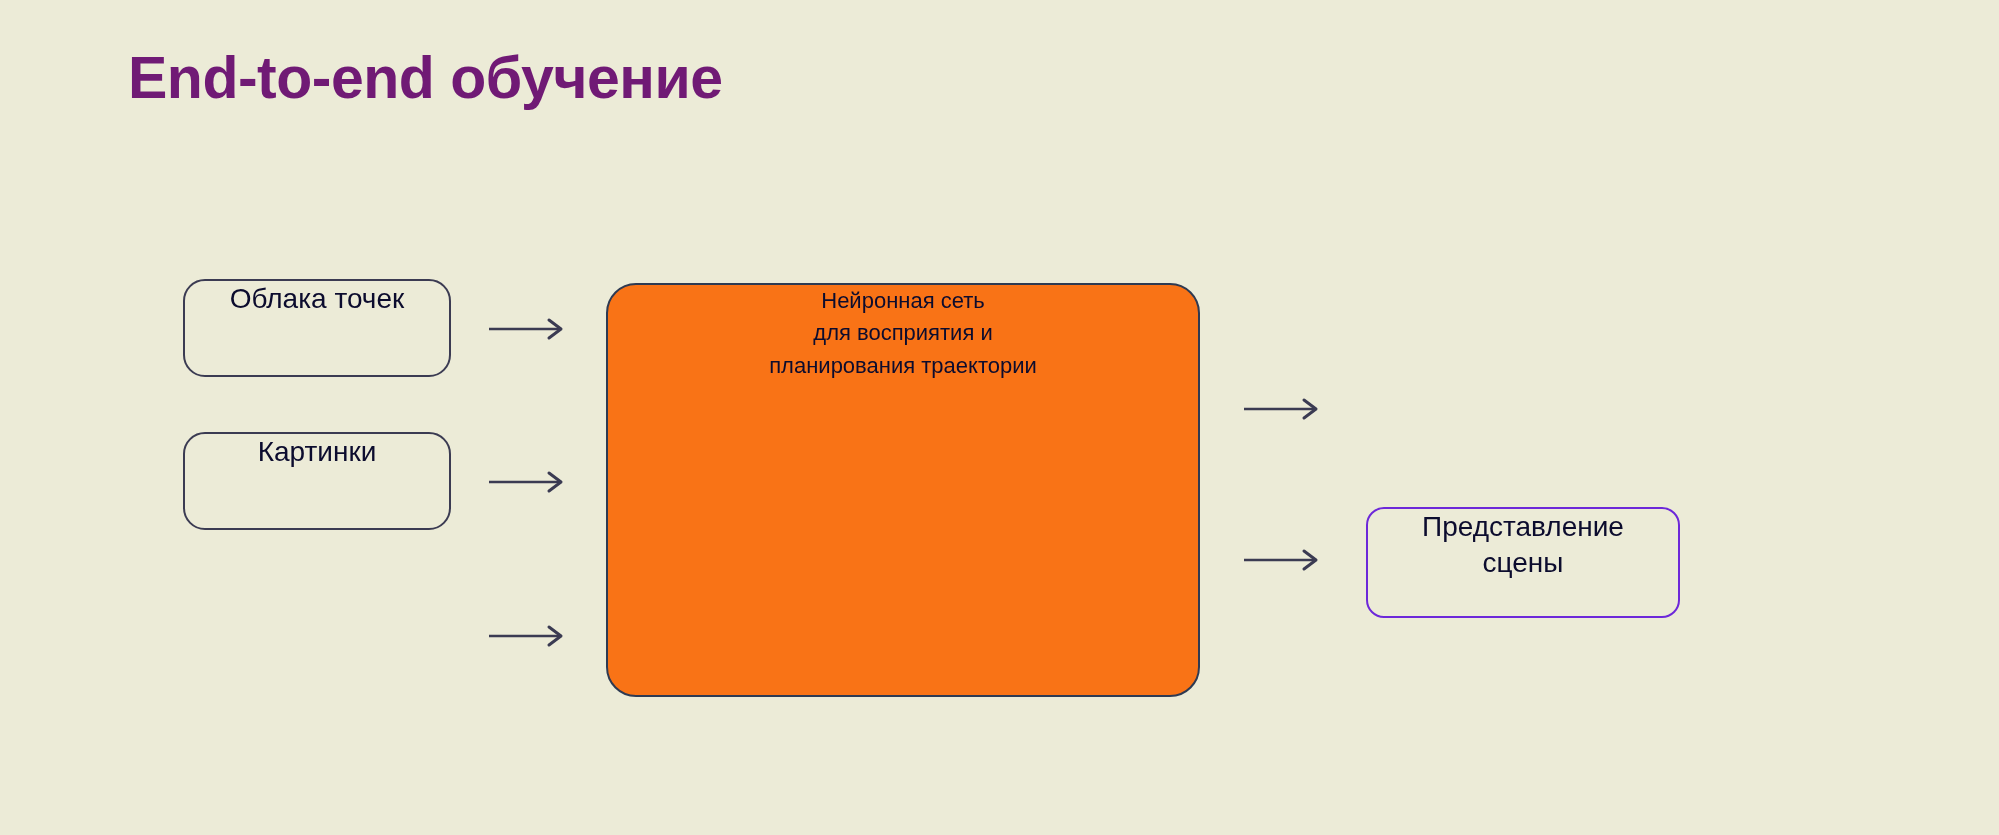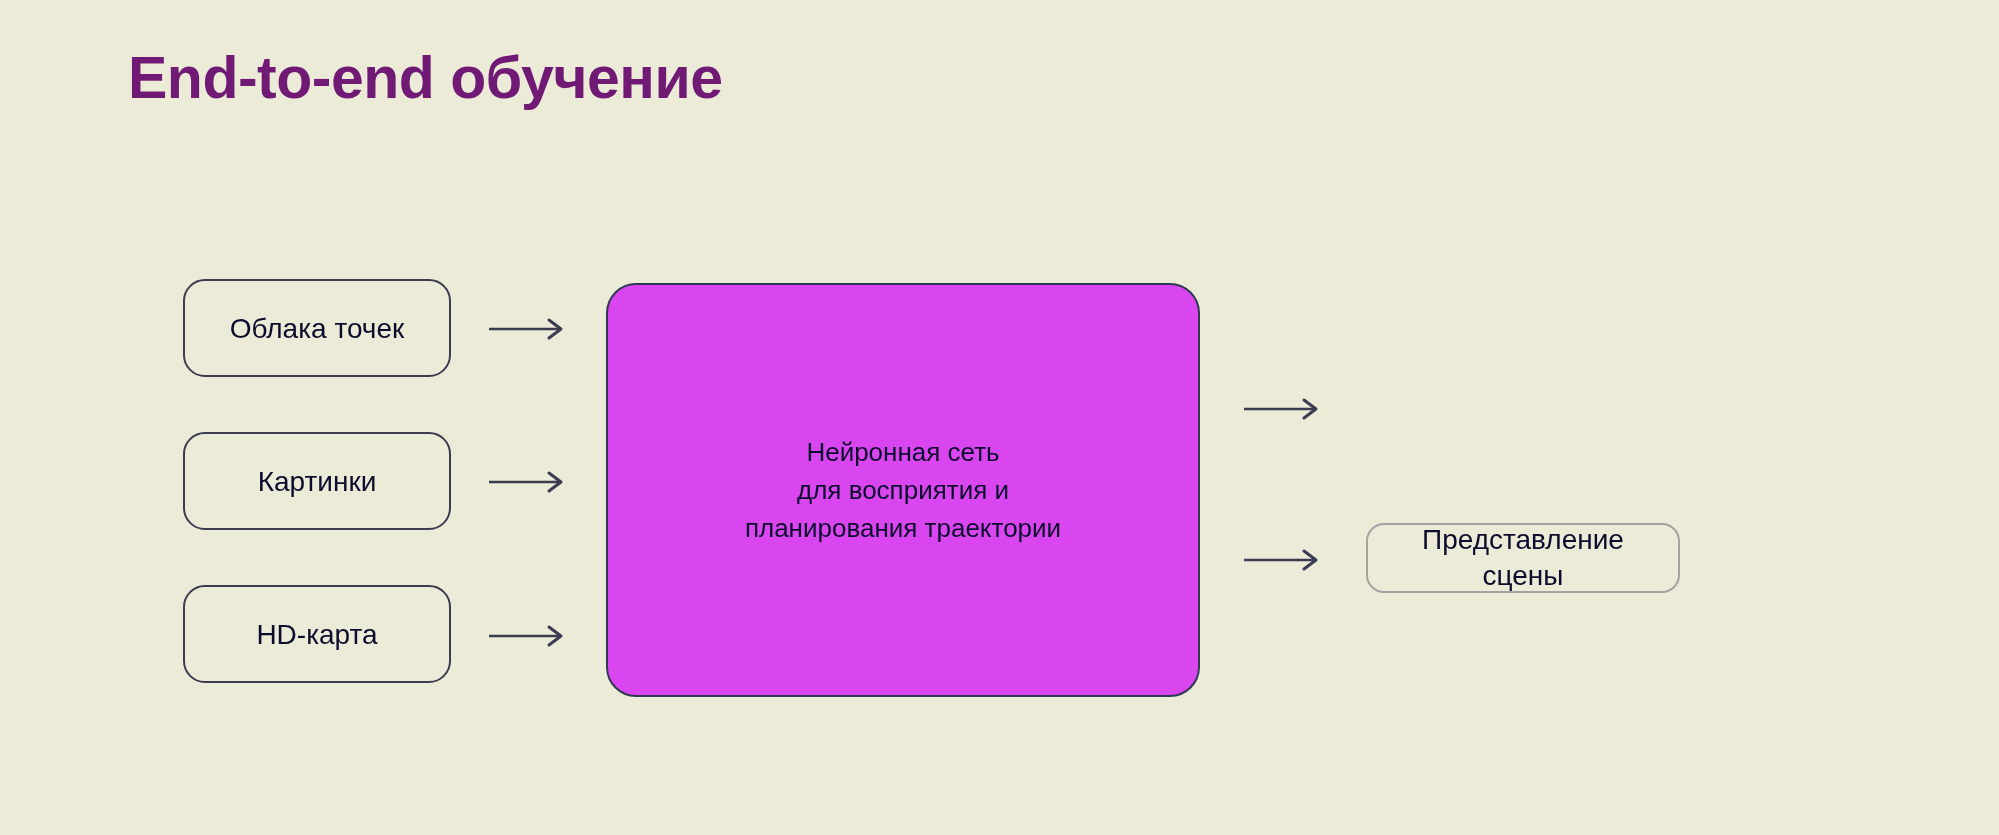--- a/index.html
+++ b/index.html
@@ -33,21 +33,20 @@
     letter-spacing: -0.5px;
     white-space: nowrap;
     line-height: 1.1;
   }
 
   
   .node {
     position: absolute;
     box-sizing: border-box;
     display: flex;
-    align-items: center;
     justify-content: center;
     text-align: center;
     color: #0C0C2E;
     border: 2px solid #3B3B52;
     background: transparent;
   }
   .node .node-label {
     display: block;
     width: 100%;
     white-space: pre-line;
@@ -66,46 +65,45 @@
   #node-images      { top: 432px; }
   #node-hdmap       { top: 585px; }
 
   
   #node-network {
     left: 606px;
     top: 283px;
     width: 594px;
     height: 414px;
     border-radius: 30px;
-    background: #d946ef;
+    background: #f97316;
     border: 2px solid #2E3A52;
-    font-size: 26px;
+    font-size: 22px;
     line-height: 1.47;
   }
 
   
   .output-node {
     left: 1366px;
     width: 314px;
     border-radius: 18px;
     font-size: 28px;
     line-height: 1.3;
   }
   #node-control {
     top: 357px;
     height: 96px;
     background: #5BC8D8;
     border: 2px solid #2E3A52;
   }
   #node-scene {
     top: 507px;
-    height: 70px;
+    height: 111px;
     background: transparent;
-    border: 2px solid #a3a3a3;
-    margin-top: 16px;
+    border: 2px solid #6d28d9;
   }
 
   
   .arrow {
     position: absolute;
     pointer-events: none;
   }
   .arrow svg { display: block; }
 
   .arrow-line {
@@ -130,23 +128,20 @@
   <div class="slide-title">End-to-end обучение</div>
 
   <div class="node input-node" id="node-pointclouds">
     <span class="node-label">Облака точек</span>
   </div>
 
   <div class="node input-node" id="node-images">
     <span class="node-label">Картинки</span>
   </div>
 
-  <div class="node input-node" id="node-hdmap">
-    <span class="node-label">HD-карта</span>
-  </div>
 
   <div class="node" id="node-network">
     <span class="node-label">Нейронная сеть
 для восприятия и
 планирования траектории</span>
   </div>
 
 
   <div class="node output-node" id="node-scene">
     <span class="node-label">Представление

